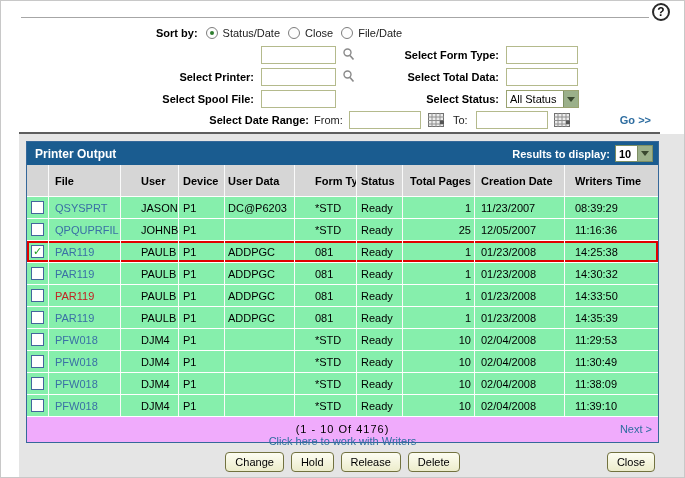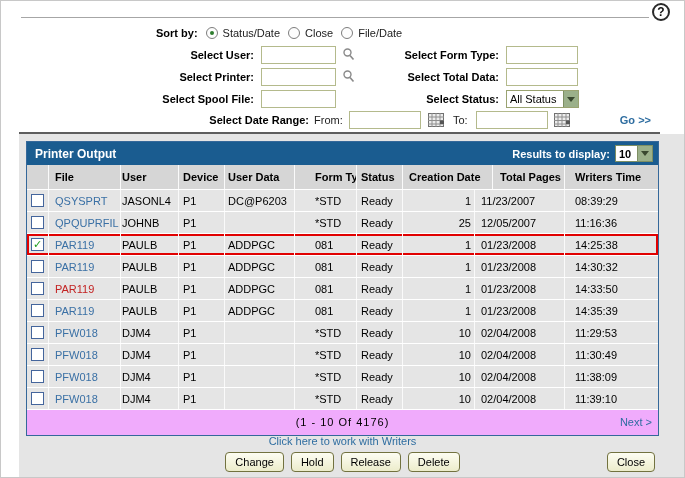--- a/index.html
+++ b/index.html
@@ -46,36 +46,36 @@
   .golink { position:absolute; right:33px; top:110px; line-height:18px; font-weight:bold;
             color:#2E6DA0; cursor:pointer; }
 
   
   .panel { position:absolute; left:25px; top:140px; width:633px; border:1px solid #35689A; background:#fff; }
   .titlebar { height:23px; background:#1A5C90; display:flex; align-items:center; color:#fff; }
   .title { font-weight:bold; font-size:12px; padding-left:8px; }
   .results { margin-left:auto; display:flex; align-items:center; gap:5px; font-weight:bold; padding-right:5px; }
   .rsel { position:static; width:38px; height:17px; border:1px solid #7E8F63; }
 
-  .thead { display:flex; height:25px; background:#D6D6D6; font-weight:bold; align-items:center;
+  .thead { display:flex; height:32px; background:#D6D6D6; font-weight:bold; align-items:center;
            border-bottom:1px solid #fff; }
   .cell { height:100%; display:flex; align-items:center; overflow:hidden; font-size:11px; white-space:nowrap; }
   .cell:not(:first-child) { border-left:1px solid #FAFAFA; }
   .c-check { flex:0 0 21px; justify-content:center; }
   .c-file { flex:0 0 72px; padding-left:6px; }
-  .c-user { flex:0 0 58px; padding-left:1px; }
+  .c-user { flex:0 0 58px; padding-left:20px; }
   .c-user_data { flex:0 0 70px; padding-left:3px; }
   .c-device { flex:0 0 46px; padding-left:4px; }
   .c-form_type { flex:0 0 62px; padding-left:20px; }
   .c-status { flex:0 0 46px; padding-left:4px; }
   .c-total_pages { flex:0 0 72px; justify-content:flex-end; padding-right:3px; }
   .c-creation_date { flex:0 0 90px; padding-left:6px; }
   .c-creation_time { flex:1 1 auto; padding-left:10px; }
 
-  .trow { display:flex; height:22px; background:#e5e5e5; border-bottom:1px solid #fff; align-items:center; }
+  .trow { display:flex; height:22px; background:#86efac; border-bottom:1px solid #fff; align-items:center; }
   .trow.hl { box-shadow: inset 0 0 0 2px #E10000; }
   .cbx { width:13px; height:13px; border:1px solid #44659C; background:#fff; display:flex;
          align-items:center; justify-content:center; font-size:11px; font-weight:bold; color:#1E9E1E;
          line-height:1; cursor:pointer; }
   .flink { color:#3A70A5; cursor:pointer; }
   .flink.red { color:#C32222; }
 
   .pager { position:relative; height:25px; background:#f0abfc; }
   .range { position:absolute; left:50%; transform:translateX(-50%); line-height:25px; letter-spacing:1px; }
   .next { position:absolute; right:6px; top:0; line-height:25px; color:#2E6DA0; cursor:pointer; }
@@ -102,21 +102,20 @@
   <div class="sortrow">
     <span class="blbl">Sort by:</span>
     <span class="radio checked"></span>
     <span class="rlbl">Status/Date</span>
     <span class="radio"></span>
     <span class="rlbl">Close</span>
     <span class="radio"></span>
     <span class="rlbl">File/Date</span>
   </div>
 
-  <span class="flbl" style="right:430px; top:45px;">Select User:</span>
   <input class="tinput w75" style="left: 260px; top: 45px;" value="">
   <span class="mag" style="left:341px; top:47px;">
     <svg width="13" height="13" viewBox="0 0 13 13">
         <circle cx="5.5" cy="4.5" r="3.5" fill="none" stroke="#8a8a8a" stroke-width="1.4"></circle>
         <line x1="8" y1="7.5" x2="11.5" y2="11.5" stroke="#8a8a8a" stroke-width="1.6"></line>
       </svg>
   </span>
 
   <span class="flbl" style="right:430px; top:67px;">Select Printer:</span>
   <input class="tinput w75" style="left: 260px; top: 67px;" value="">
@@ -190,22 +189,22 @@
     </div>
 
     <div class="thead">
       <div class="cell c-check"></div>
       <div class="cell c-file">File</div>
       <div class="cell c-user">User</div>
       <div class="cell c-device">Device</div>
       <div class="cell c-user_data">User Data</div>
       <div class="cell c-form_type">Form Type</div>
       <div class="cell c-status">Status</div>
+      <div class="cell c-total_pages">Total Pages</div>
       <div class="cell c-creation_date">Creation Date</div>
-      <div class="cell c-total_pages">Total Pages</div>
       <div class="cell c-creation_time">Writers Time</div>
     </div>
 
     <div class="tbody">
         <div class="trow">
           <div class="cell c-check">
             <span class="cbx"></span>
           </div>
           <div class="cell c-file">
             <span class="flink">QSYSPRT</span>

